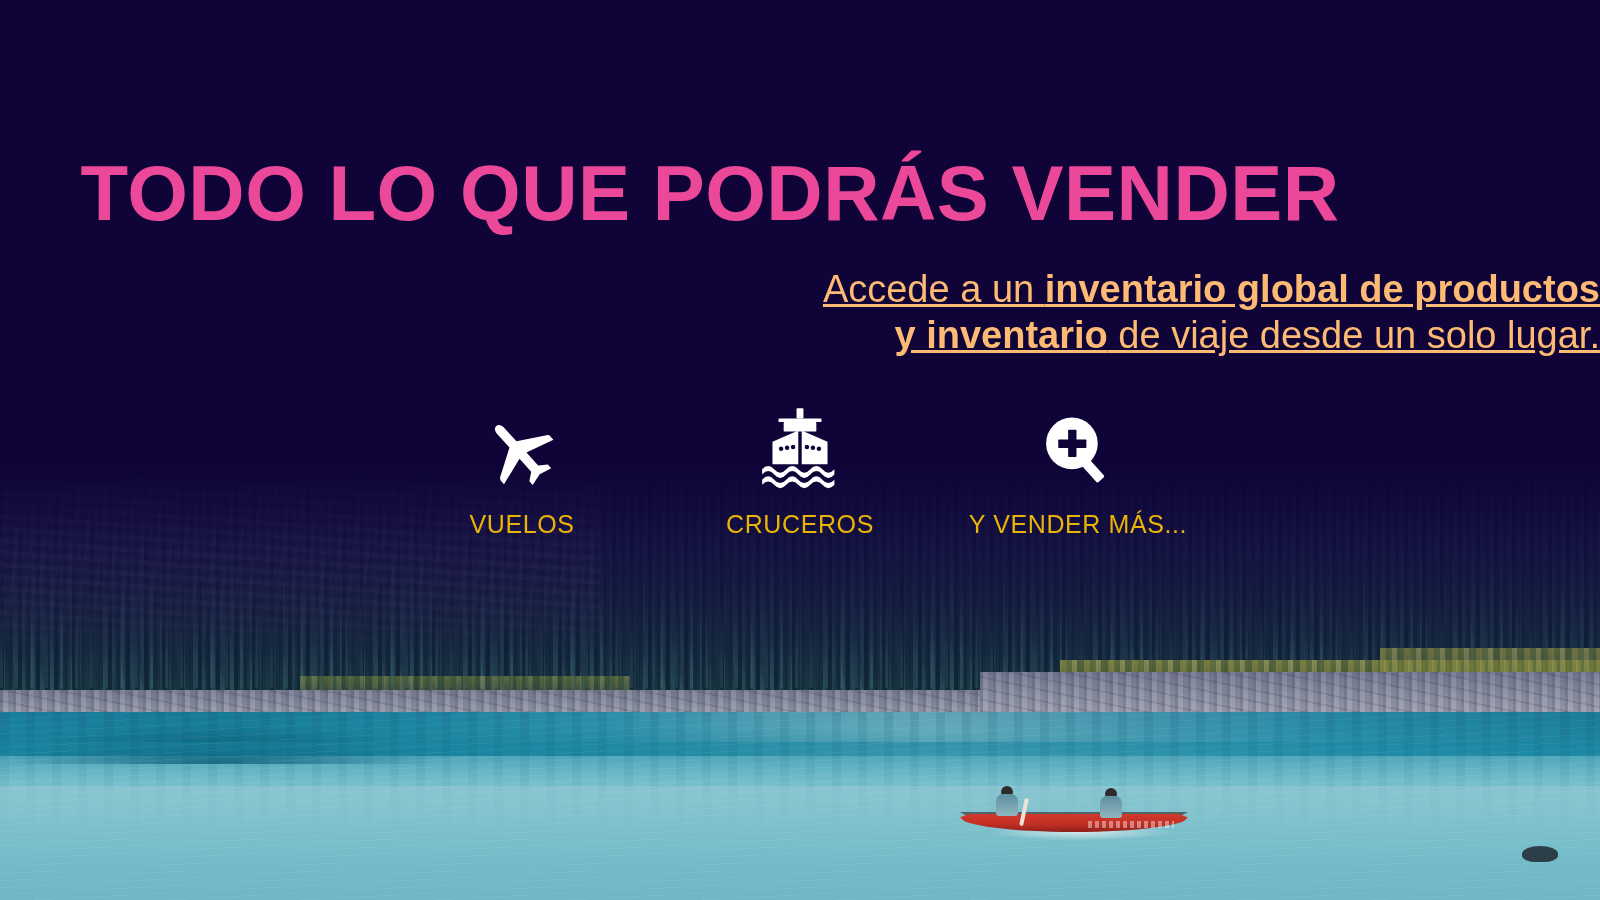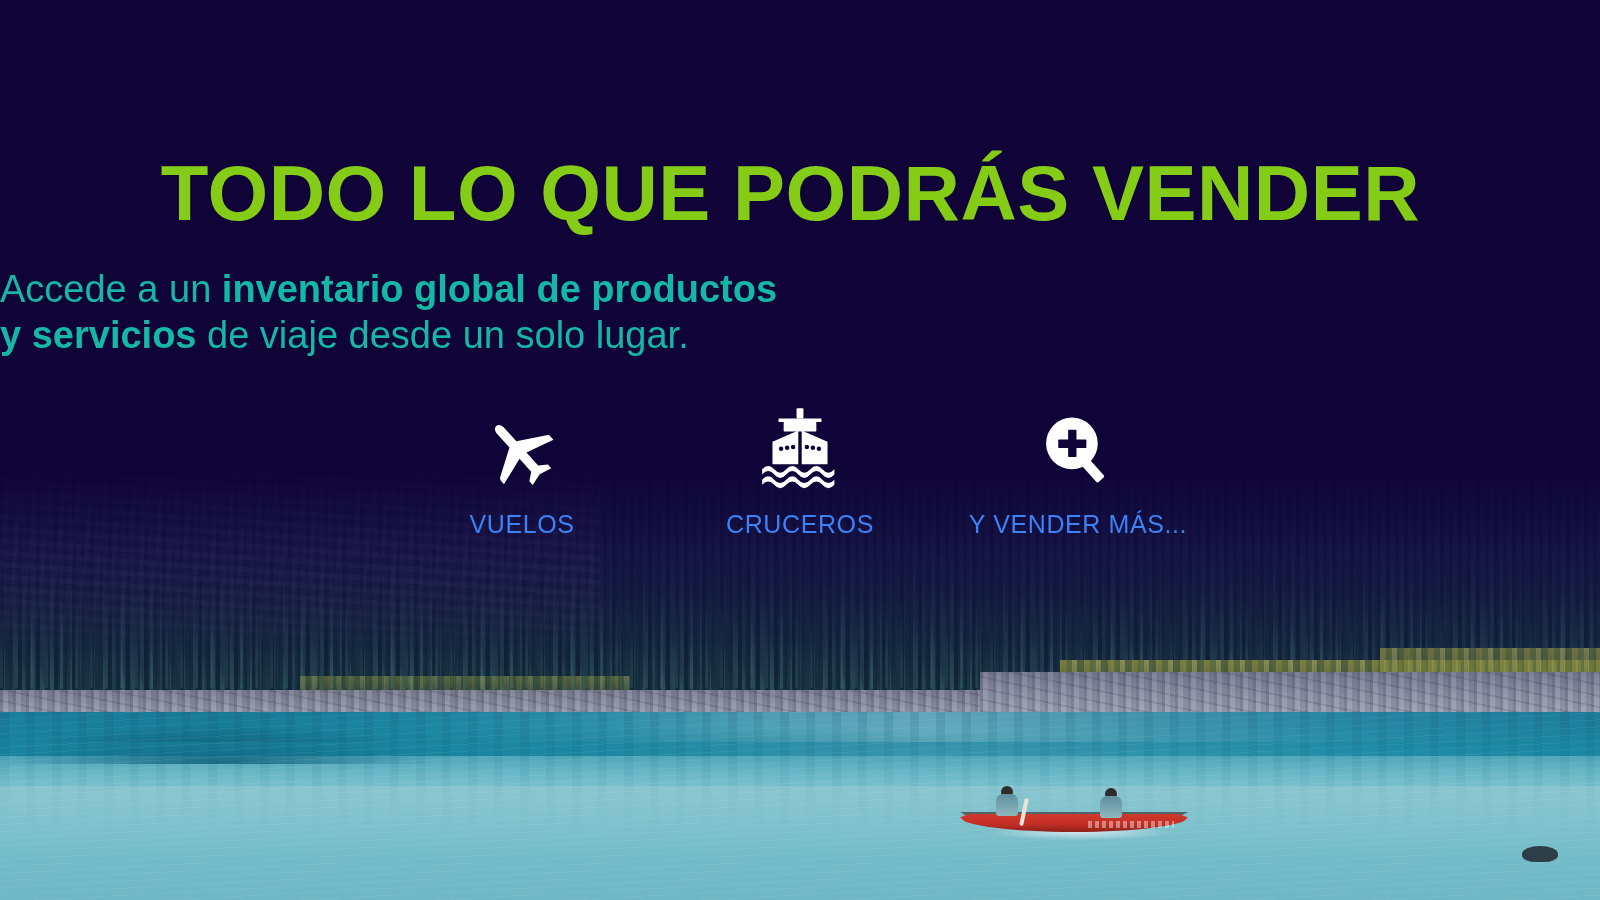--- a/index.html
+++ b/index.html
@@ -240,49 +240,50 @@
     position:absolute; left:1522px; top:846px; width:36px; height:16px;
     background:#25313a; border-radius:50% 50% 40% 40%;
     opacity:.9;
   }
 
   
   .content { position:absolute; inset:0; }
 
   .headline {
     position:absolute; left:0; top:148px; width:1420px;
-    text-align:right;
+    text-align:center;
     font-size:78px; font-weight:bold; letter-spacing:.5px;
-    color:#84cc16;
+    color:#ec4899;
     white-space:nowrap;
   }
 
   .subtitle {
     position:absolute; left:0; top:266px; width:1600px;
-    text-align:left;
+    text-align:right;
     font-size:38px; line-height:46px; font-weight:normal;
-    color:#14b8a6;
+    color:#fdba74;
+    text-decoration:underline;
   }
   .subtitle b { font-weight:bold; }
 
   .cats {
     position:absolute; left:0; top:404px; width:1600px;
     display:flex; justify-content:center; align-items:flex-end;
   }
   .cat {
     width:278px;
     display:flex; flex-direction:column; align-items:center;
   }
   .cat .iconbox {
     height:86px; width:100%;
     display:flex; align-items:flex-end; justify-content:center;
   }
   .cat .lbl {
     margin-top:20px;
-    font-size:25px; letter-spacing:.6px; color:#3b82f6;
+    font-size:25px; letter-spacing:.6px; color:#eab308;
     white-space:nowrap;
   }
   .cat svg { display:block; }
 </style>
 </head>
 <body>
 
 <div id="stage">
 
   <div class="photo">
@@ -337,21 +338,21 @@
     <div class="tint"></div>
     <div class="tint-top"></div>
   </div>
 
   <div class="content">
 
     <div class="headline">TODO LO QUE PODRÁS VENDER</div>
 
     <div class="subtitle">
       <div><span>Accede a un </span><b>inventario global de productos</b></div>
-      <div><b>y servicios</b><span> de viaje desde un solo lugar.</span></div>
+      <div><b>y inventario</b><span> de viaje desde un solo lugar.</span></div>
     </div>
 
     <div class="cats">
 
       <div class="cat">
         <div class="iconbox">
           <svg width="86" height="78" viewBox="0 0 100 100">
             <g transform="rotate(-42 50 50)" fill="#ffffff">
               <path d="M47 4 c3.5 0 6 3.5 6 8 l0 24 34 20 c1.6 1 2.6 2.7 2.6 4.6 l0 5.6 -36.6 -11 0 22.4 10 7.6 0 6.4 -16-4.4 -16 4.4 0-6.4 10-7.6 0-22.4 -36.6 11 0-5.6 c0-1.9 1-3.6 2.6-4.6 l34-20 0-24 c0-4.5 2.5-8 6-8 z"></path>
             </g>

